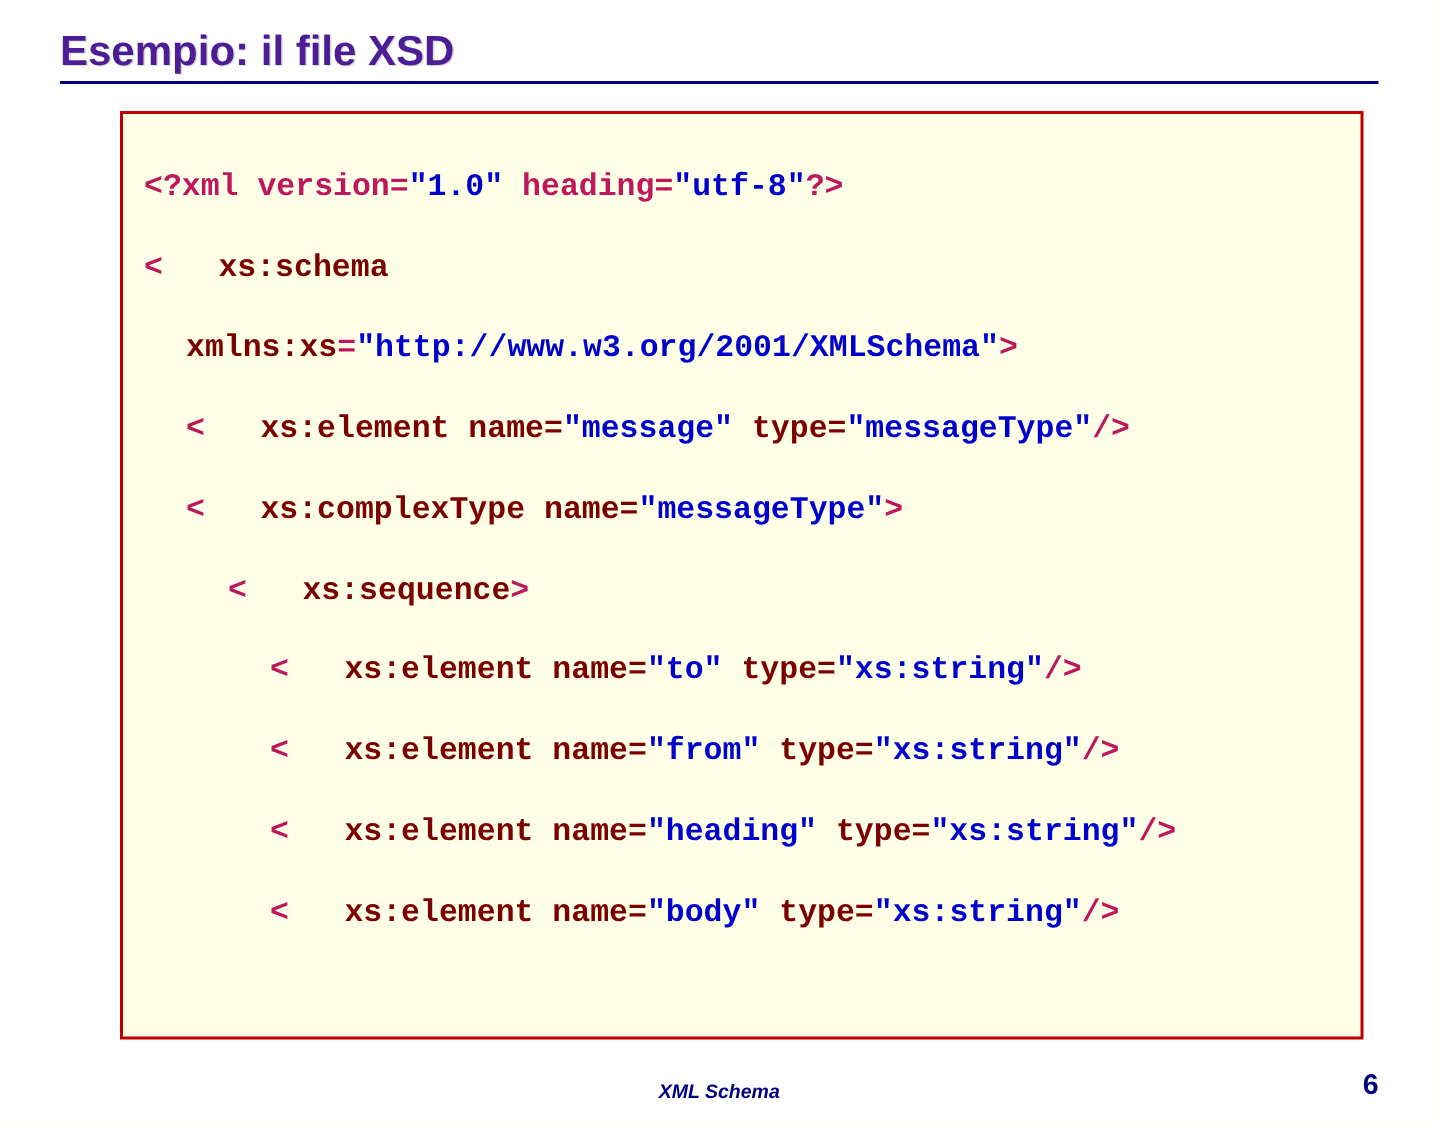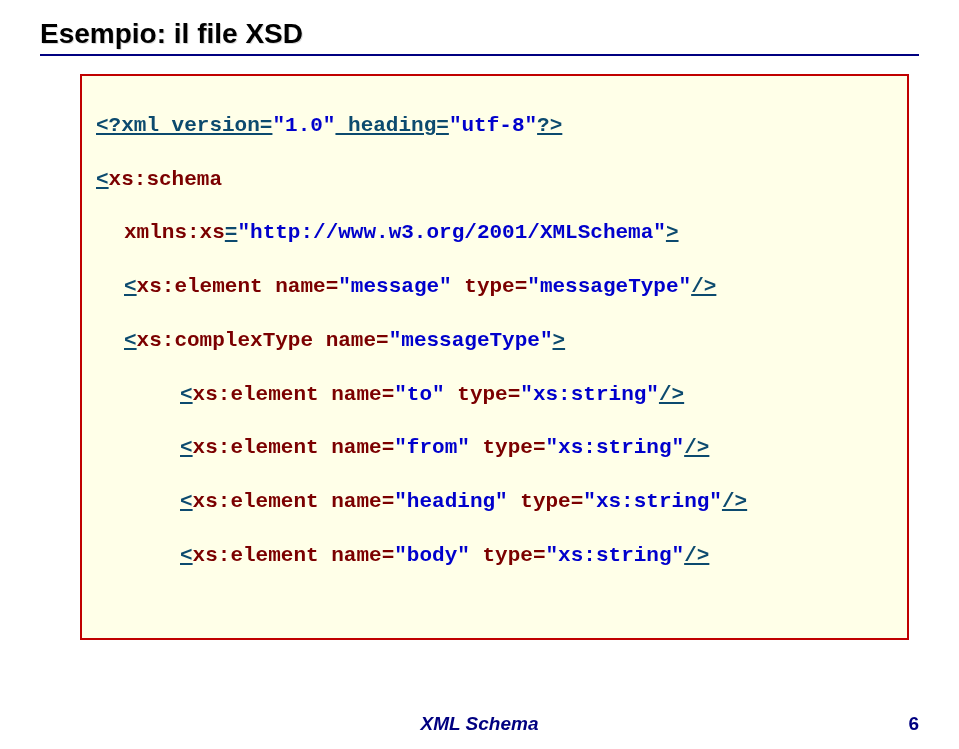--- a/index.html
+++ b/index.html
@@ -5,21 +5,21 @@
 * { margin: 0; padding: 0; box-sizing: border-box; }
 body {
   width: 959px;
   height: 749px;
   background: #fff;
   font-family: Arial, sans-serif;
   position: relative;
   padding: 18px 40px 0 40px;
 }
 .title {
-  color: #000000;
+  color: #4c1d95;
   font-size: 28px;
   font-weight: bold;
   text-shadow: 1px 1px 0 rgba(0,0,0,0.15);
   margin-bottom: 4px;
 }
 .hr {
   border-top: 2px solid #000080;
   margin-bottom: 18px;
   width: 100%;
 }
@@ -28,37 +28,37 @@
   background: #FFFFE8;
   margin-left: 40px;
   margin-right: 10px;
   padding: 10px 14px 14px 14px;
   font-family: "Courier New", monospace;
   font-size: 21px;
   font-weight: bold;
   line-height: 1.28;
   white-space: pre;
 }
-.t-decl { color: #0c4a6e; text-decoration: underline; }
-.t-elem { color: #7B0000; }
+.t-decl { color: #be185d; }
+.t-elem { color: #7B0000; margin-left: 37px; }
 .t-attr { color: #7B0000; margin-top: 32px; }
 .t-str  { color: #0000CC; }
 .ind1 { margin-left: 28px; }
 .ind2 { margin-left: 56px; }
 .ind3 { margin-left: 84px; }
 .footer {
   position: absolute;
   bottom: 14px;
   left: 0;
   width: 100%;
   text-align: center;
   color: #000080;
   font-weight: bold;
   font-style: italic;
-  font-size: 19px;
+  font-size: 13px;
 }
 .pagenum {
   position: absolute;
   right: 40px;
   bottom: 14px;
   color: #000080;
   font-weight: bold;
   font-style: normal;
   font-size: 19px;
 }
@@ -68,20 +68,21 @@
 
 <div class="title">Esempio: il file XSD</div>
 <div class="hr"></div>
 
 <div class="code-box">
 <div><span class="t-decl">&lt;?xml version=</span><span class="t-str">"1.0"</span><span class="t-decl"> heading=</span><span class="t-str">"utf-8"</span><span class="t-decl">?&gt;</span></div>
 <div><span class="t-decl">&lt;</span><span class="t-elem">xs:schema</span></div>
 <div class="ind1"><span class="t-attr">xmlns:xs</span><span class="t-decl">=</span><span class="t-str">"http://www.w3.org/2001/XMLSchema"</span><span class="t-decl">&gt;</span></div>
 <div class="ind1"><span class="t-decl">&lt;</span><span class="t-elem">xs:element</span><span class="t-attr"> name=</span><span class="t-str">"message"</span><span class="t-attr"> type=</span><span class="t-str">"messageType"</span><span class="t-decl">/&gt;</span></div>
 <div class="ind1"><span class="t-decl">&lt;</span><span class="t-elem">xs:complexType</span><span class="t-attr"> name=</span><span class="t-str">"messageType"</span><span class="t-decl">&gt;</span></div>
+<div class="ind2"><span class="t-decl">&lt;</span><span class="t-elem">xs:sequence</span><span class="t-decl">&gt;</span></div>
 <div class="ind3"><span class="t-decl">&lt;</span><span class="t-elem">xs:element</span><span class="t-attr"> name=</span><span class="t-str">"to"</span><span class="t-attr"> type=</span><span class="t-str">"xs:string"</span><span class="t-decl">/&gt;</span></div>
 <div class="ind3"><span class="t-decl">&lt;</span><span class="t-elem">xs:element</span><span class="t-attr"> name=</span><span class="t-str">"from"</span><span class="t-attr"> type=</span><span class="t-str">"xs:string"</span><span class="t-decl">/&gt;</span></div>
 <div class="ind3"><span class="t-decl">&lt;</span><span class="t-elem">xs:element</span><span class="t-attr"> name=</span><span class="t-str">"heading"</span><span class="t-attr"> type=</span><span class="t-str">"xs:string"</span><span class="t-decl">/&gt;</span></div>
 <div class="ind3"><span class="t-decl">&lt;</span><span class="t-elem">xs:element</span><span class="t-attr"> name=</span><span class="t-str">"body"</span><span class="t-attr"> type=</span><span class="t-str">"xs:string"</span><span class="t-decl">/&gt;</span></div>
 
 </div>
 
 <div class="footer">XML Schema</div>
 <div class="pagenum">6</div>
 

